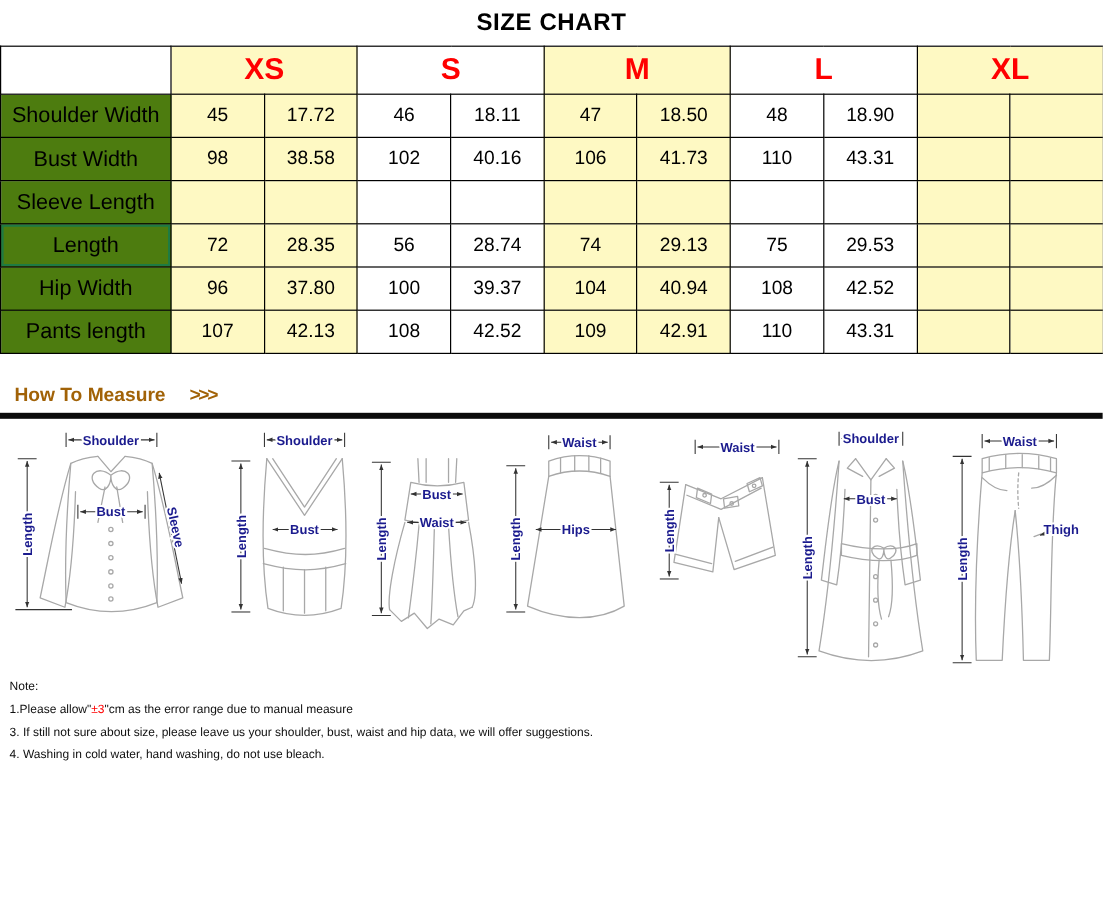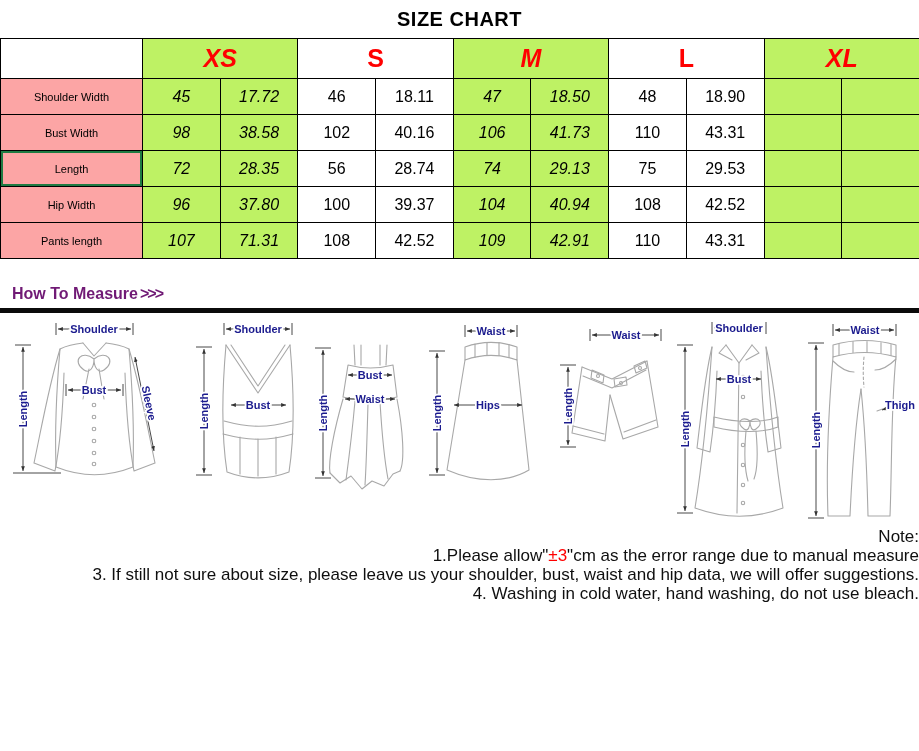--- a/index.html
+++ b/index.html
@@ -9,48 +9,48 @@
     font-family:"Liberation Sans", sans-serif; color:#000;
   }
   
   .title {
     height:38px; display:flex; align-items:center; justify-content:center;
     font-size:20px; font-weight:bold; letter-spacing:.5px;
   }
   
   table.size-table { width:919px; border-collapse:collapse; table-layout:fixed; }
   table.size-table td, table.size-table th { border:1px solid #000; text-align:center; padding:0; vertical-align:middle; }
-  .g   { background:#bef264;font-style:italic; }
+  .g   { background:#fef9c3; }
   .size-h { height:40px; font-size:25px; font-weight:bold; color:#ff0000; font-family:"Liberation Sans",sans-serif; }
   .unit-h { height:37px; font-size:13px; font-weight:bold; }
   tr.dr td { height:36px; }
-  .rl { font-size:11px; background:#fca5a5; }
+  .rl { font-size:18px; background:#4d7c0f; }
   .dc { font-size:16px; }
   .sel { box-shadow: inset 0 0 0 2px #1e7b43; }
   
   .htm-head {
-    margin:26px 0 0 12px; font-size:16px; font-weight:bold; color:#701a75;
-    display:flex; align-items:baseline; gap:2px;
+    margin:26px 0 0 12px; font-size:16px; font-weight:bold; color:#a16207;
+    display:flex; align-items:baseline; gap:20px;
   }
   .htm-arrows { letter-spacing:-2px; font-size:16px; }
   .rule { height:5px; background:#0b0b0b; margin-top:5px; }
   
   .diagrams {
     height:206px; display:flex; justify-content:space-between;
-    align-items:flex-start; padding:2px 4px 0 3px;
+    align-items:flex-start; padding:2px 20px 0 3px;
   }
   .art  { stroke:#a8a8a8; fill:none; stroke-width:1.1; stroke-linecap:round; stroke-linejoin:round; }
   .dim  { stroke:#333; stroke-width:0.9; fill:none; }
   .lbl  {
     font-family:"Liberation Sans",sans-serif; font-size:11px; font-weight:bold;
     fill:#1b1b8e; text-anchor:middle; stroke:#ffffff; stroke-width:3.5px; paint-order:stroke;
   }
   .lblr { text-anchor:end; }
   
-  .notes { padding:8px 0 0 8px; font-size:17px; line-height:19px; color:#0f0f0f;text-align:right; }
+  .notes { padding:8px 0 0 8px; font-size:10px; line-height:19px; color:#0f0f0f; }
   .red { color:#ff0000; }
 </style>
 </head>
 <body>
 
 <svg width="0" height="0" style="position:absolute" aria-hidden="true">
   <defs>
     <marker id="aE" viewBox="0 0 10 10" refX="9" refY="5" markerWidth="6" markerHeight="6" orient="auto">
       <path d="M0,1.5 L9,5 L0,8.5 z" fill="#333"></path>
     </marker>
@@ -105,20 +105,33 @@
     <td class="dc">102</td>
     <td class="dc">40.16</td>
     <td class="dc g">106</td>
     <td class="dc g">41.73</td>
     <td class="dc">110</td>
     <td class="dc">43.31</td>
     <td class="dc g"></td>
     <td class="dc g"></td>
   </tr>
   <tr class="dr">
+    <td class="rl">Sleeve Length</td>
+    <td class="dc g"></td>
+    <td class="dc g"></td>
+    <td class="dc"></td>
+    <td class="dc"></td>
+    <td class="dc g"></td>
+    <td class="dc g"></td>
+    <td class="dc"></td>
+    <td class="dc"></td>
+    <td class="dc g"></td>
+    <td class="dc g"></td>
+  </tr>
+  <tr class="dr">
     <td class="rl sel">Length</td>
     <td class="dc g">72</td>
     <td class="dc g">28.35</td>
     <td class="dc">56</td>
     <td class="dc">28.74</td>
     <td class="dc g">74</td>
     <td class="dc g">29.13</td>
     <td class="dc">75</td>
     <td class="dc">29.53</td>
     <td class="dc g"></td>
@@ -133,21 +146,21 @@
     <td class="dc g">104</td>
     <td class="dc g">40.94</td>
     <td class="dc">108</td>
     <td class="dc">42.52</td>
     <td class="dc g"></td>
     <td class="dc g"></td>
   </tr>
   <tr class="dr">
     <td class="rl">Pants length</td>
     <td class="dc g">107</td>
-    <td class="dc g">71.31</td>
+    <td class="dc g">42.13</td>
     <td class="dc">108</td>
     <td class="dc">42.52</td>
     <td class="dc g">109</td>
     <td class="dc g">42.91</td>
     <td class="dc">110</td>
     <td class="dc">43.31</td>
     <td class="dc g"></td>
     <td class="dc g"></td>
   </tr>
 </tbody>

